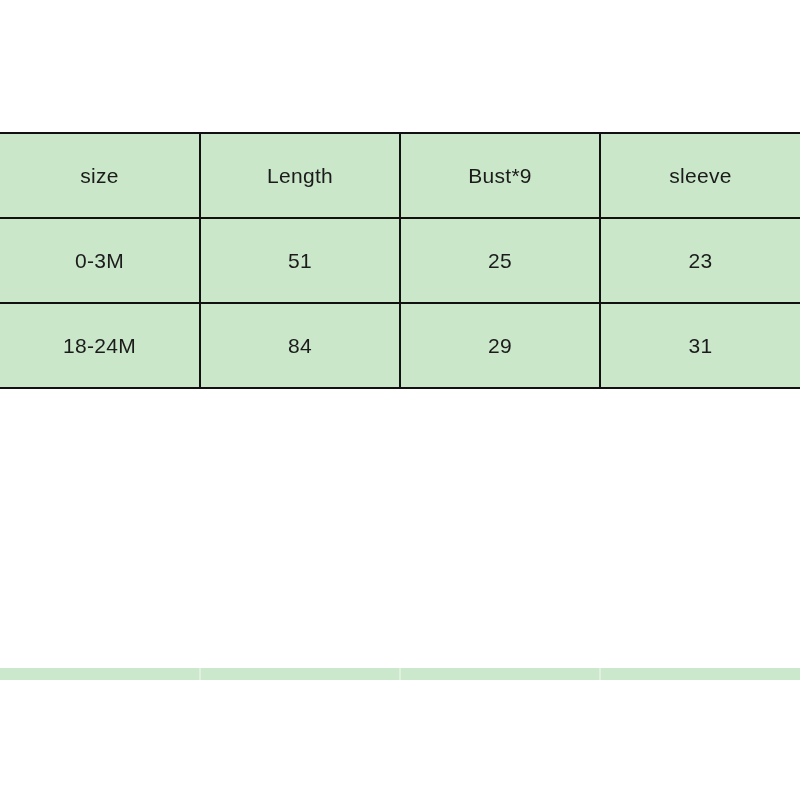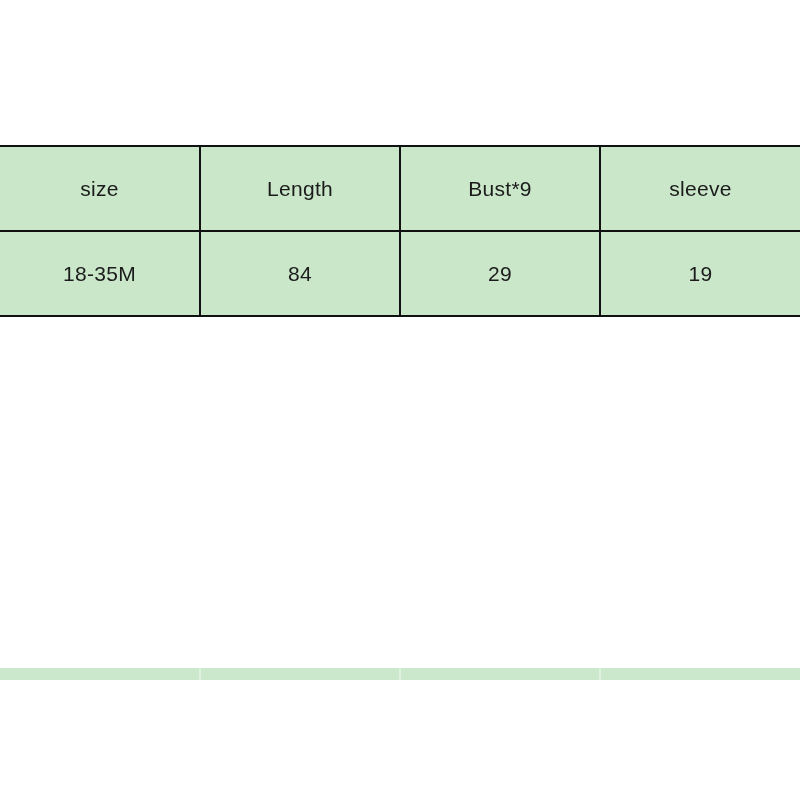--- a/index.html
+++ b/index.html
@@ -17,21 +17,21 @@
   .page {
     position: relative;
     width: 800px;
     height: 800px;
     background: #ffffff;
   }
   
   .table-wrap {
     position: absolute;
     left: 0;
-    top: 145px;
+    top: 132px;
     width: 644px;
   }
   table.size-table {
     border-collapse: collapse;
     table-layout: fixed;
     width: 800px;
     background: #cae7ca;
   }
   table.size-table col.c-size    { width: 200px; }
   table.size-table col.c-length  { width: 200px; }
@@ -101,24 +101,30 @@
       <thead>
         <tr>
           <th>size</th>
           <th>Length</th>
           <th>Bust*9</th>
           <th>sleeve</th>
         </tr>
       </thead>
       <tbody>
         <tr>
-          <td>18-35M</td>
+          <td>0-3M</td>
+          <td>51</td>
+          <td>25</td>
+          <td>23</td>
+        </tr>
+        <tr>
+          <td>18-24M</td>
           <td>84</td>
           <td>29</td>
-          <td>19</td>
+          <td>31</td>
         </tr>
       </tbody>
     </table>
   </div>
 
   <div class="tail-strip">
     <span class="seam s1"></span>
     <span class="seam s2"></span>
     <span class="seam s3"></span>
   </div>

